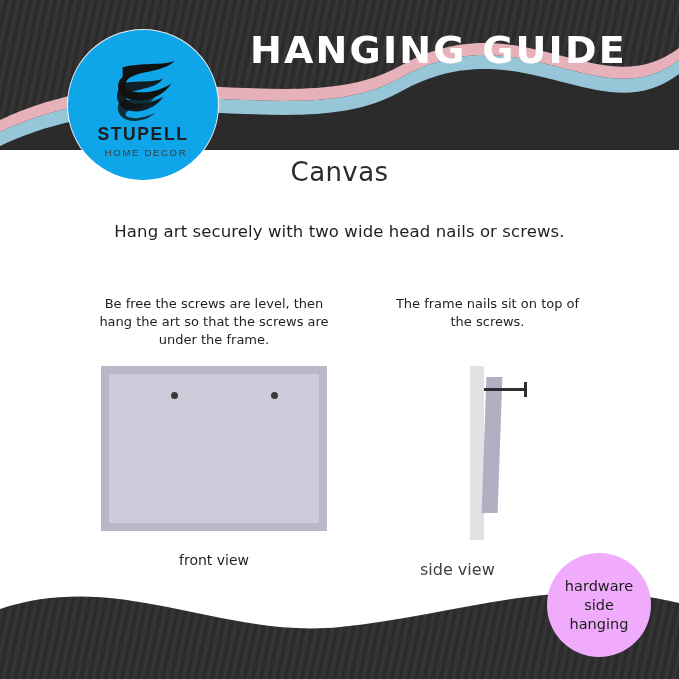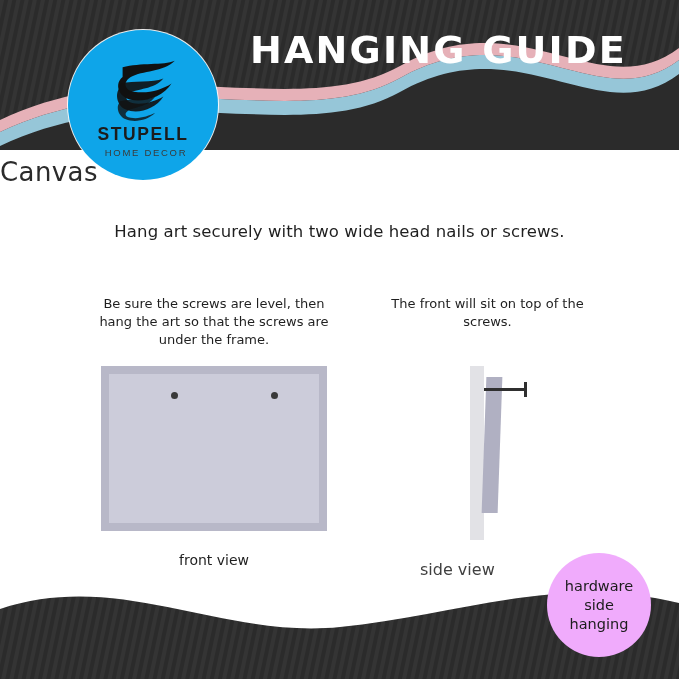--- a/index.html
+++ b/index.html
@@ -89,20 +89,21 @@
     letter-spacing: 2.2px;
     color: #ffffff;
   }
 
   
   .product-type {
     position: absolute;
     top: 157px;
     left: 0;
     width: 679px;
+    text-align: center;
     font-family: "DejaVu Sans", sans-serif;
     font-size: 26px;
     color: #2b2b2b;
     letter-spacing: 0.4px;
   }
 
   .lead {
     position: absolute;
     top: 222px;
     left: 0;
@@ -289,23 +290,23 @@
     <div class="logo-name">STUPELL</div>
     <div class="logo-sub">HOME DECOR</div>
   </div>
 
   <div class="title">HANGING GUIDE</div>
 
   <div class="product-type">Canvas</div>
 
   <div class="lead">Hang art securely with two wide head nails or screws.</div>
 
-  <div class="panel-left panel-caption">Be sure the screws are level, then hang the art so that the screws are under the frame.</div>
-
-  <div class="panel-right panel-caption">The front will sit on top of the screws.</div>
+  <div class="panel-left panel-caption">Be free the screws are level, then hang the art so that the screws are under the frame.</div>
+
+  <div class="panel-right panel-caption">The frame nails sit on top of the screws.</div>
 
   <div class="front-view-wrap">
     <div class="frame-outer"></div>
     <div class="frame-inner">
       <div class="screw s1"></div>
       <div class="screw s2"></div>
     </div>
   </div>
   <div class="view-label-left">front view</div>
 

